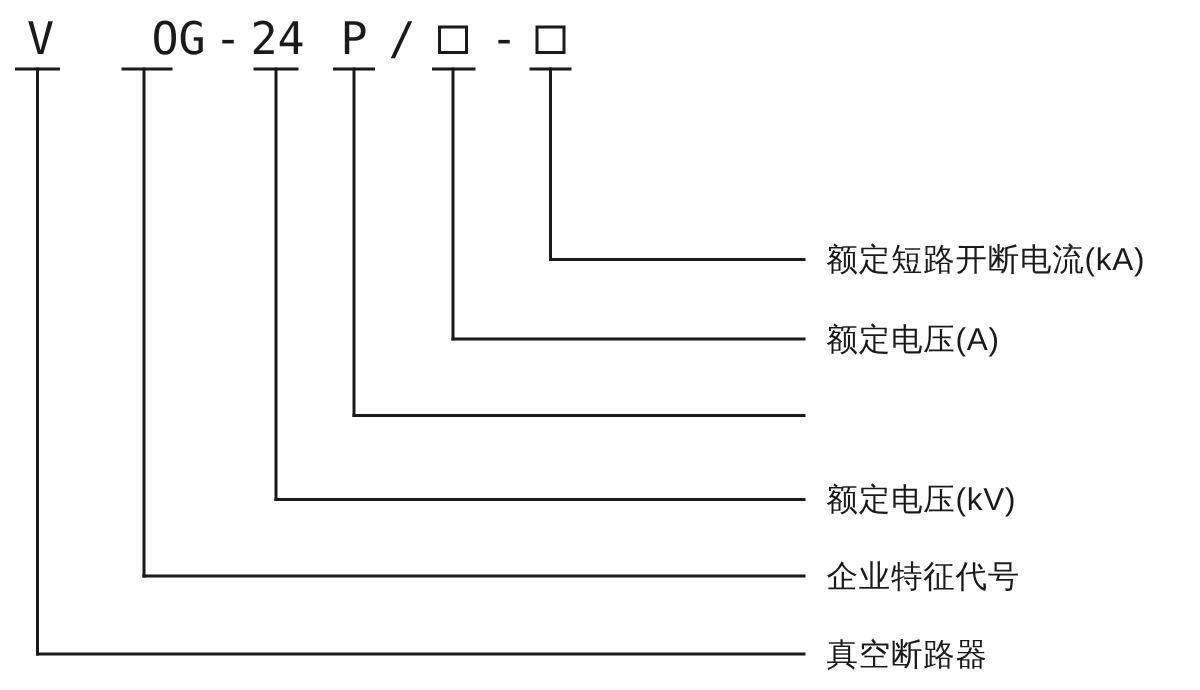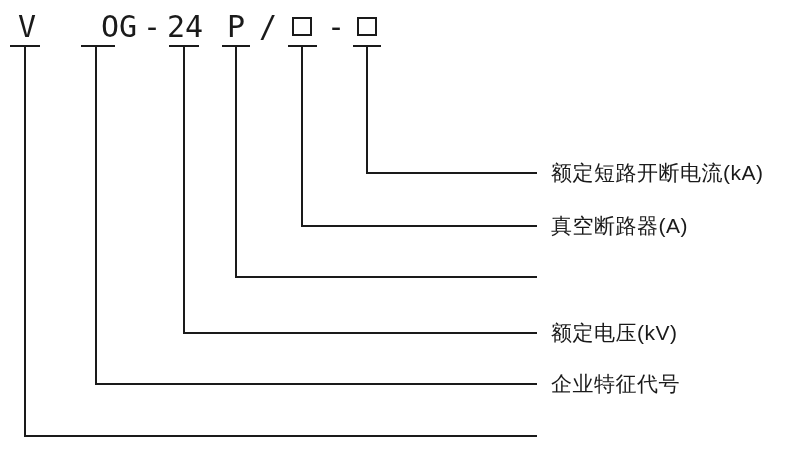--- a/index.html
+++ b/index.html
@@ -85,17 +85,18 @@
   <div class="tick" style="left:353px;width:28px"></div>
 
   <div class="connector" style="left:366px;width:171px;height:129px"></div>
   <div class="connector" style="left:301px;width:236px;height:182px"></div>
   <div class="connector" style="left:235px;width:302px;height:233px"></div>
   <div class="connector" style="left:183px;width:354px;height:289px"></div>
   <div class="connector" style="left:95px;width:442px;height:340px"></div>
   <div class="connector" style="left:24px;width:513px;height:392px"></div>
 
   <div class="lbl" style="top:173px">额定短路开断电流(kA)</div>
-  <div class="lbl" style="top:226px">真空断路器(A)</div>
+  <div class="lbl" style="top:226px">额定电压(A)</div>
   <div class="lbl" style="top:333px">额定电压(kV)</div>
   <div class="lbl" style="top:384px">企业特征代号</div>
+  <div class="lbl" style="top:436px">真空断路器</div>
 
 </div>
 
 </body></html>

